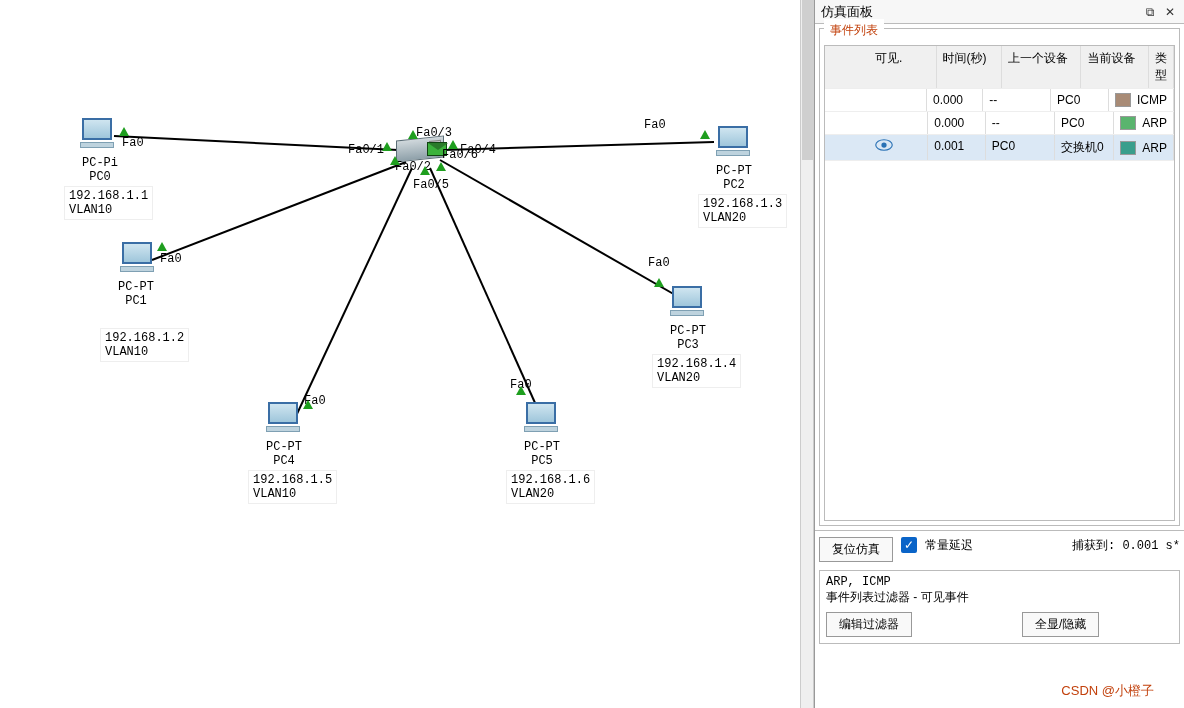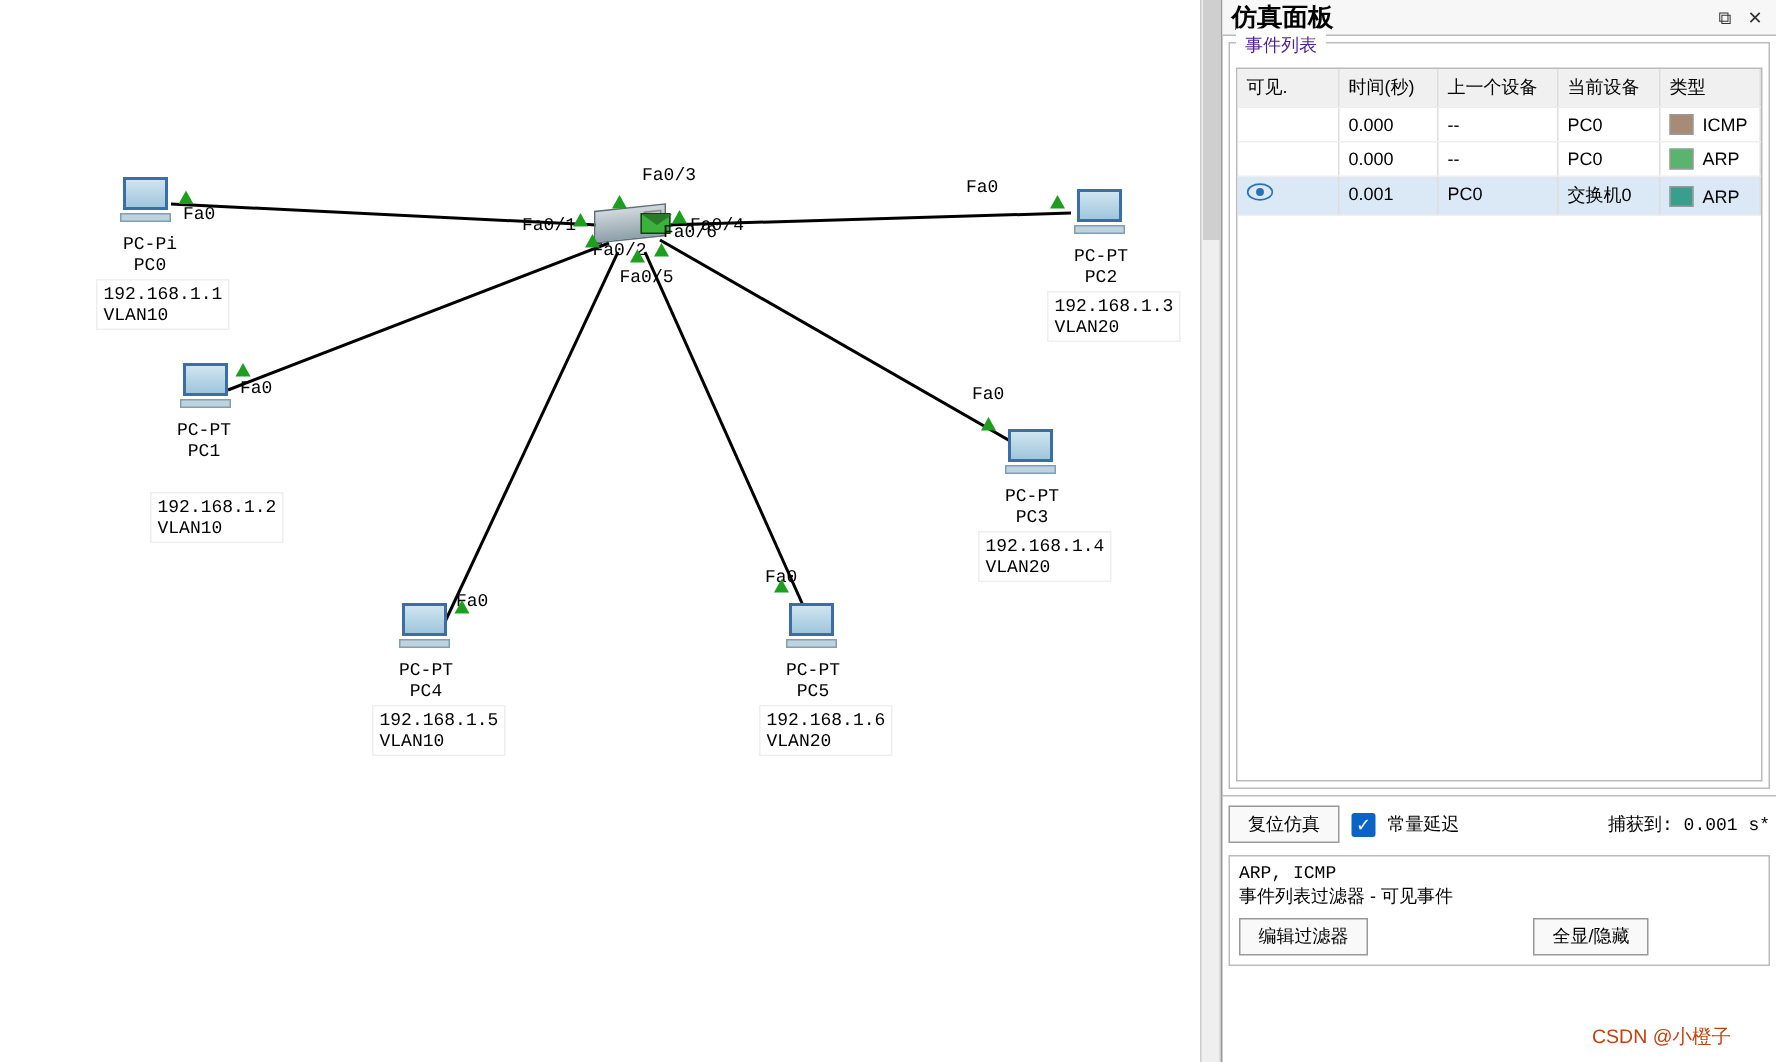--- a/index.html
+++ b/index.html
@@ -106,55 +106,55 @@
     background:#fff;
     border-left:1px solid #999;
   }
   .panel-title {
     height:24px; line-height:24px;
     padding:0 6px;
     border-bottom:1px solid #bbb;
     display:flex; align-items:center;
     background:#f7f7f7;
   }
-  .panel-title .t { flex:1; font-size:17px;font-weight:bold; }
+  .panel-title .t { flex:1; font-size:13px; }
   .title-icon { width:16px; height:16px; display:inline-flex; align-items:center; justify-content:center; color:#333; margin-left:4px; cursor:pointer;}
   .grp {
     margin:4px 4px;
     border:1px solid #bbb;
   }
-  .grp-title { font-size:12px; padding:3px 6px 0; color:#4c1d95; background:transparent; position:relative; top:-10px; left:4px; display:inline-block; background:#fff;}
+  .grp-title { font-size:12px; padding:3px 6px 0; color:#c2410c; background:transparent; position:relative; top:-10px; left:4px; display:inline-block; background:#fff;}
   .grp-body { padding:4px; margin-top:-8px;}
   .evt-table {
     border:1px solid #bbb;
     width:100%;
     height:476px;
     overflow:auto;
   }
   .evt-head, .evt-row {
     display:flex;
     font-size:12px;
     border-bottom:1px solid #eee;
   }
   .evt-head { background:#f0f0f0; }
   .evt-head > div, .evt-row > div {
     padding:4px 6px;
     border-right:1px solid #ddd;
   }
-  .col-vis { width:68px;}
+  .col-vis { width:68px;margin-left:44px;}
   .col-time{ width:66px;}
   .col-last{ width:80px;}
   .col-cur { width:68px;}
   .col-type{ flex:1; display:flex; align-items:center; gap:6px;}
   .swatch { width:16px; height:14px; display:inline-block; border:1px solid #999;}
   .evt-row.sel { background:#dbe8f5;}
   .eye { width:18px; height:12px; display:inline-block; }
   .eye svg{width:18px;height:12px;}
   .ctrl-row{
-    display:flex; align-items:center; gap:8px;
+    display:flex; gap:8px;
     padding:6px 4px;
     border-top:1px solid #bbb;
   }
   .btn {
     border:1px solid #999;
     background:#f9f9f9;
     padding:3px 12px;
     font-size:12px;
     cursor:pointer;
   }
@@ -184,21 +184,21 @@
       <line x1="152" y1="260" x2="406" y2="162" stroke="#000" stroke-width="2"></line>
       <line x1="296" y1="416" x2="412" y2="168" stroke="#000" stroke-width="2"></line>
       <line x1="540" y1="414" x2="430" y2="168" stroke="#000" stroke-width="2"></line>
       <line x1="684" y1="300" x2="440" y2="160" stroke="#000" stroke-width="2"></line>
       <line x1="714" y1="142" x2="444" y2="150" stroke="#000" stroke-width="2"></line>
     </svg>
 <div class="switch" style="left: 396px; top: 138px;"></div>
     <div class="envelope" style="left: 427px; top: 142px;"></div>
     <div class="portlbl" style="left: 348px; top: 143px;">Fa0/1</div>
     <div class="portlbl" style="left: 395px; top: 160px;">Fa0/2</div>
-    <div class="portlbl" style="left: 416px; top: 110px; margin-left: 12px;">Fa0/3</div>
+    <div class="portlbl" style="left: 416px; top: 126px;">Fa0/3</div>
     <div class="portlbl" style="left: 460px; top: 143px;">Fa0/4</div>
     <div class="portlbl" style="left: 413px; top: 178px;">Fa0/5</div>
     <div class="portlbl" style="left: 442px; top: 148px;">Fa0/6</div>
     <div class="tri" style="left: 382px; top: 142px;"></div>
     <div class="tri" style="left: 390px; top: 156px;"></div>
     <div class="tri" style="left: 408px; top: 130px;"></div>
     <div class="tri" style="left: 448px; top: 140px;"></div>
     <div class="tri" style="left: 420px; top: 166px;"></div>
     <div class="tri" style="left: 436px; top: 162px;"></div>
     <div class="pc" style="left: 78px; top: 118px;">

